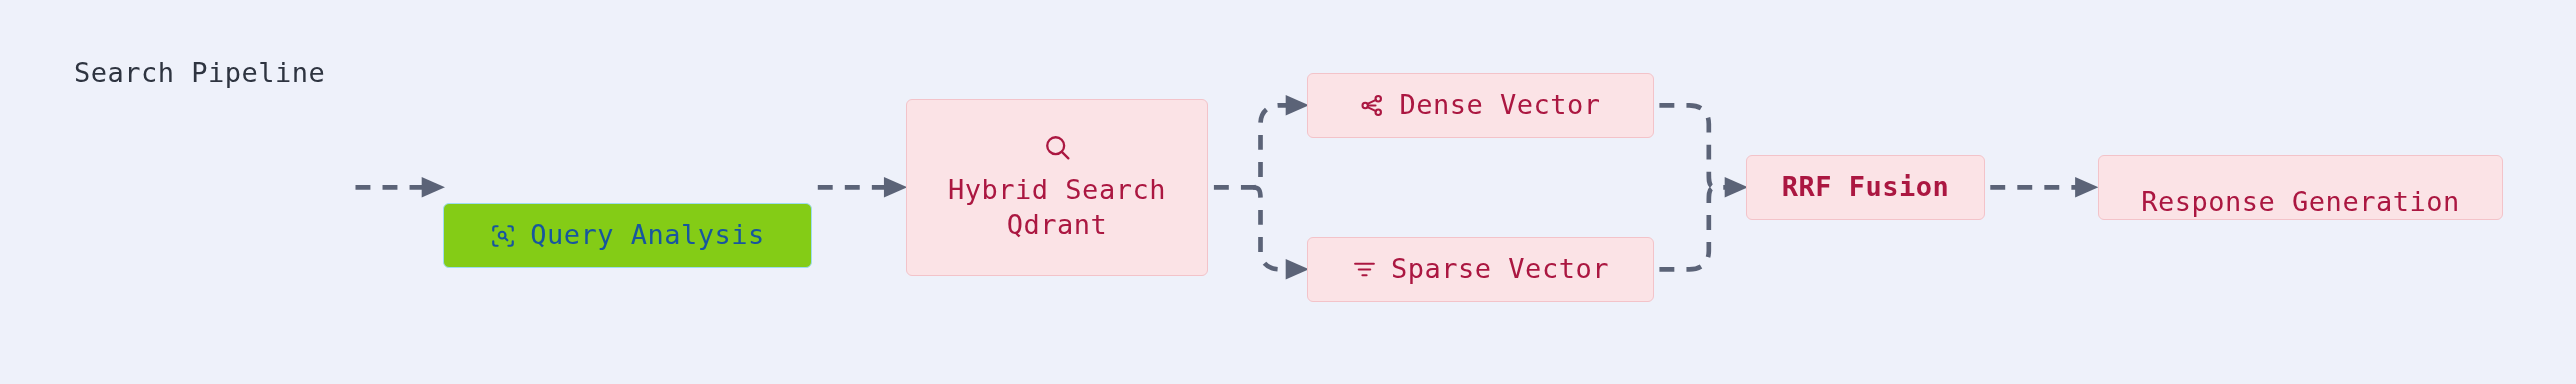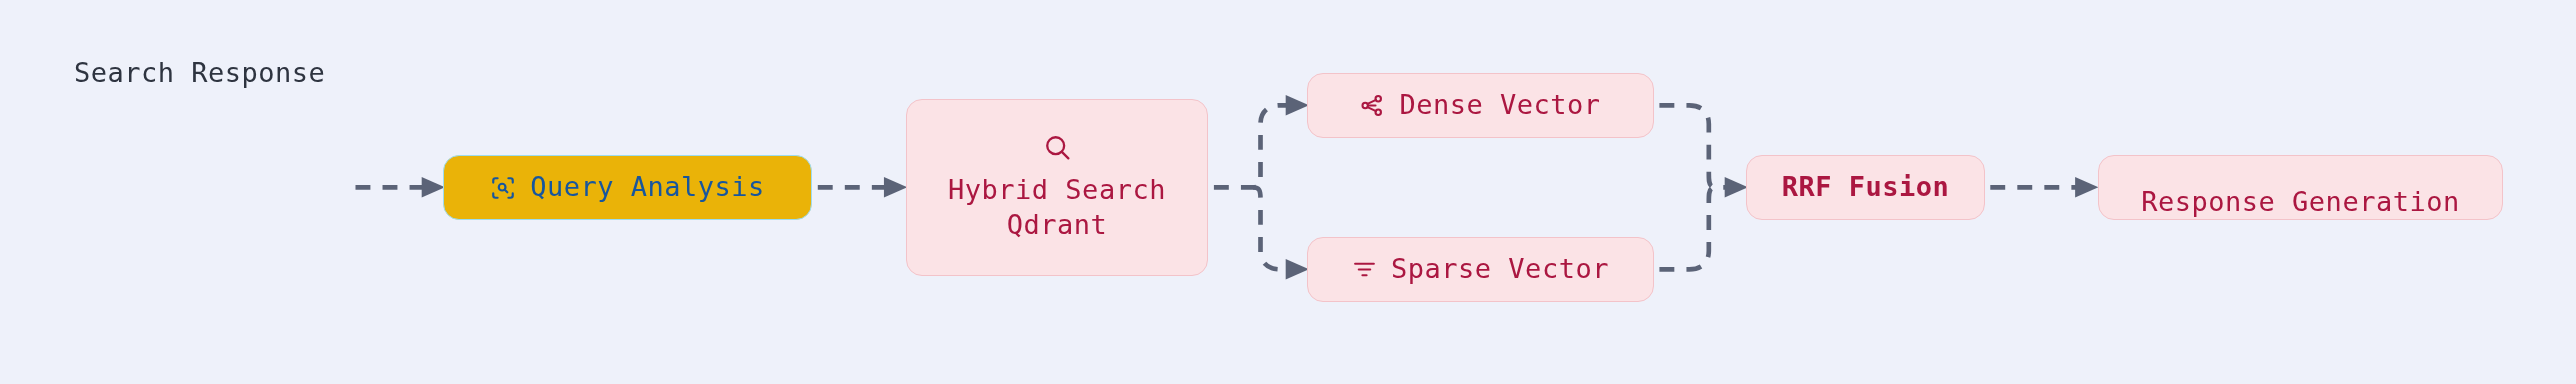--- a/index.html
+++ b/index.html
@@ -25,21 +25,21 @@
     font-size: 27px;
     color: #2e3440;
     letter-spacing: 0.5px;
     white-space: nowrap;
   }
 
   
   .node {
     position: absolute;
     box-sizing: border-box;
-    border-radius: 16px;
+    border-radius: 6px;
     border: 1.9px solid transparent;
     display: flex;
     align-items: center;
     justify-content: center;
     gap: 14px;
     font-size: 27px;
     letter-spacing: 0.5px;
     white-space: nowrap;
     line-height: 1.22;
   }
@@ -55,21 +55,21 @@
   }
   .node.stacked .labels {
     display: flex;
     flex-direction: column;
     align-items: center;
     gap: 1.9px;
   }
 
   
   .pal-green  { background: #ddeee5; border-color: #9fcbb8; color: #12503c; }
-  .pal-blue   { background: #eab308; border-color: #9ddcef; color: #17569e; }
+  .pal-blue   { background: #84cc16; border-color: #9ddcef; color: #17569e; margin-top: 48px; }
   .pal-red    { background: #fbe3e6; border-color: #f3c3c9; color: #ab1741; }
 
   
   #n-user-query        { left: 74px;   top: 155px; width: 276px; height: 65px; }
   #n-query-analysis    { left: 443px;  top: 155px; width: 369px; height: 65px; }
   #n-hybrid-search     { left: 906px;  top: 99px; width: 302px; height: 177px; }
   #n-dense-vector      { left: 1307px; top: 73px;  width: 347px; height: 65px; }
   #n-sparse-vector     { left: 1307px; top: 237px; width: 347px; height: 65px; }
   #n-rrf-fusion        { left: 1746px; top: 155px; width: 239px; height: 65px; font-weight: bold; }
   #n-response-gen      { left: 2098px; top: 155px; width: 405px; height: 65px; align-items: flex-end; }
@@ -90,21 +90,21 @@
     stroke-dasharray: 16 13;
     stroke-linecap: butt;
   }
   .conn polygon { fill: #5b6377; }
 </style>
 </head>
 <body>
 
 <div class="canvas">
 
-  <div class="title">Search Response</div>
+  <div class="title">Search Pipeline</div>
 
   <svg class="conn" viewBox="0 0 2763 412">
 
     <g>
       <path d="M 381 201 L 455 201"></path>
       <polygon points="452,190 477,201 452,212"></polygon>
     </g>
 
     <g>
       <path d="M 877 201 L 951 201"></path>

